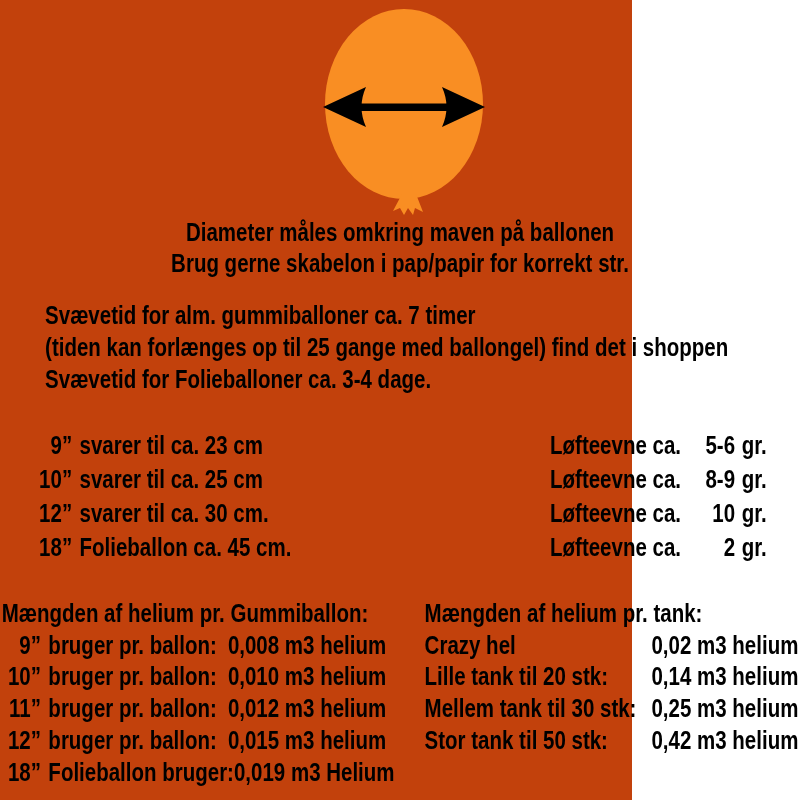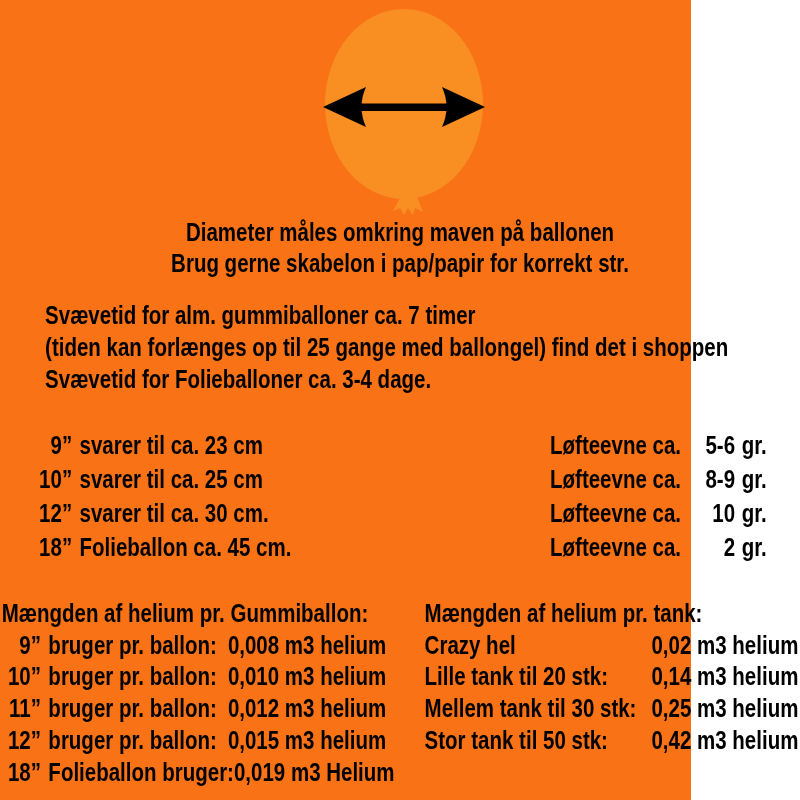--- a/index.html
+++ b/index.html
@@ -1,18 +1,18 @@
 <!DOCTYPE html>
 <html><head>
 <meta charset="utf-8">
 <style>
   * { margin: 0; padding: 0; box-sizing: border-box; }
   html, body { width: 800px; height: 800px; background: #ffffff; overflow: hidden; }
   #page {
-    position: relative; width: 691px; height: 800px; background: #f97316;
+    position: relative; width: 632px; height: 800px; background: #c2410c;
     font-family: "Liberation Sans", sans-serif; font-weight: bold; color: #000000;
   }
   
   #balloon-fig { position: absolute; left: 319px; top: 0; width: 170px; height: 216px; }
 
   
   #content {
     position: absolute; left: 0; top: 0; width: 976px; height: 800px;
     transform: scaleX(0.8197); transform-origin: 0 0;
     font-size: 25px; line-height: 31px;

